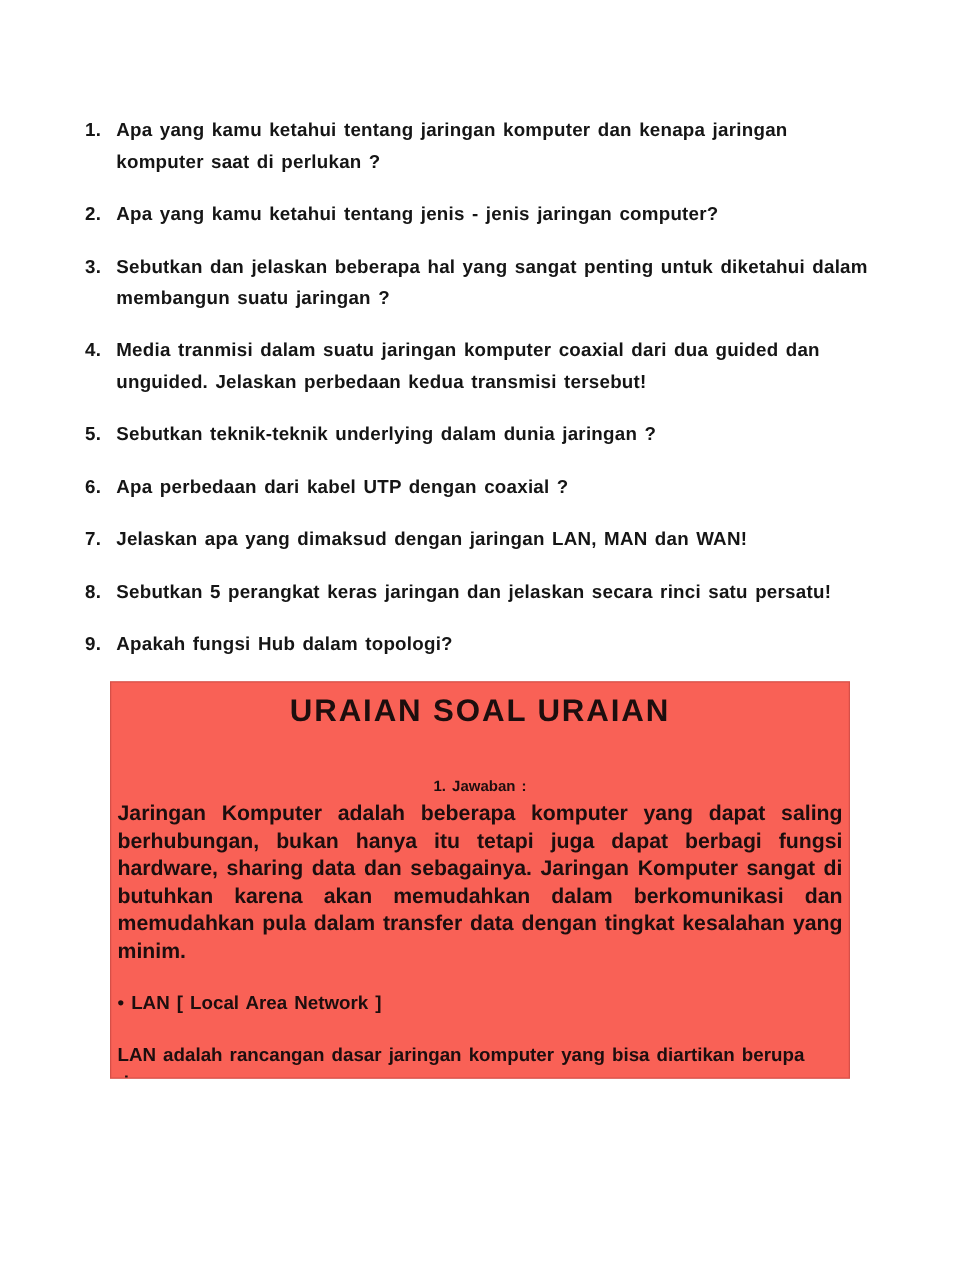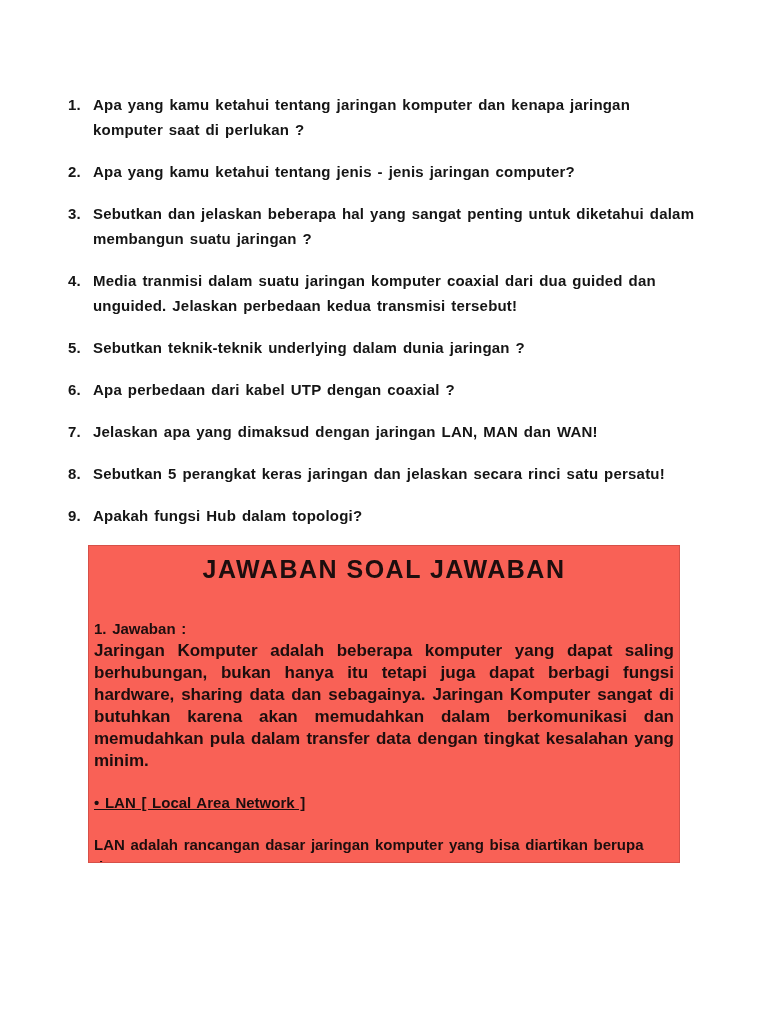--- a/index.html
+++ b/index.html
@@ -57,42 +57,42 @@
   }
   .answer-title {
     margin-top: 2px;
     text-align: center;
     font-size: 25px;
     line-height: 30px;
     letter-spacing: 1.5px;
   }
   .answer-label {
     margin-top: 34px;
-    font-size: 15px;
+    font-size: 12px;
     line-height: 22px;
     word-spacing: 1.5px;
+    text-align: center;
   }
   .answer-body {
     font-size: 17px;
     line-height: 22px;
     text-align: justify;
     word-spacing: 1.5px;
   }
   .answer-label-2 {
     margin-top: 0;
     font-size: 15px;
     line-height: 22px;
     word-spacing: 1.5px;
   }
   .answer-bullet {
     margin-top: 20px;
     font-size: 15px;
     line-height: 22px;
     word-spacing: 1.5px;
-    text-decoration: underline;
   }
   .answer-last {
     margin-top: 20px;
     font-size: 15px;
     line-height: 22px;
     word-spacing: 1.5px;
   }
 </style>
 </head>
 <body>
@@ -135,20 +135,20 @@
       <span class="q-num">8.</span>
       <span class="q-text">Sebutkan 5 perangkat keras jaringan dan jelaskan secara rinci satu persatu!</span>
     </li>
     <li class="q-item">
       <span class="q-num">9.</span>
       <span class="q-text">Apakah fungsi Hub dalam topologi?</span>
     </li>
   </ol>
 
   <div class="answer-box">
-    <div class="answer-title">JAWABAN SOAL JAWABAN</div>
+    <div class="answer-title">URAIAN SOAL URAIAN</div>
     <div class="answer-label">1. Jawaban :</div>
     <div class="answer-body">Jaringan Komputer adalah beberapa komputer yang dapat saling berhubungan, bukan hanya itu tetapi juga dapat berbagi fungsi hardware, sharing data dan sebagainya. Jaringan Komputer sangat di butuhkan karena akan memudahkan dalam berkomunikasi dan memudahkan pula dalam transfer data dengan tingkat kesalahan yang minim.</div>
     <div class="answer-bullet">• LAN [ Local Area Network ]</div>
     <div class="answer-last">LAN adalah rancangan dasar jaringan komputer yang bisa diartikan berupa dua</div>
   </div>
 
 </div>
 
 </body></html>

